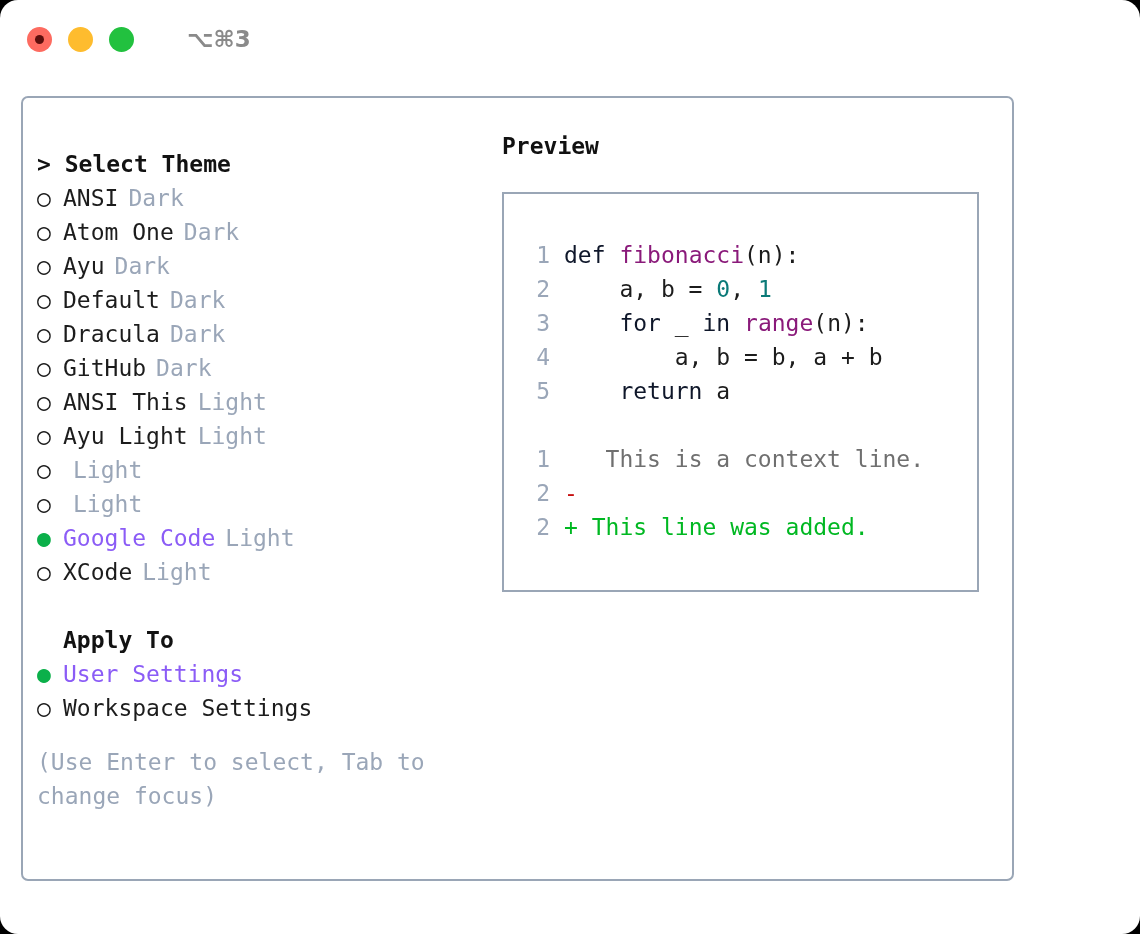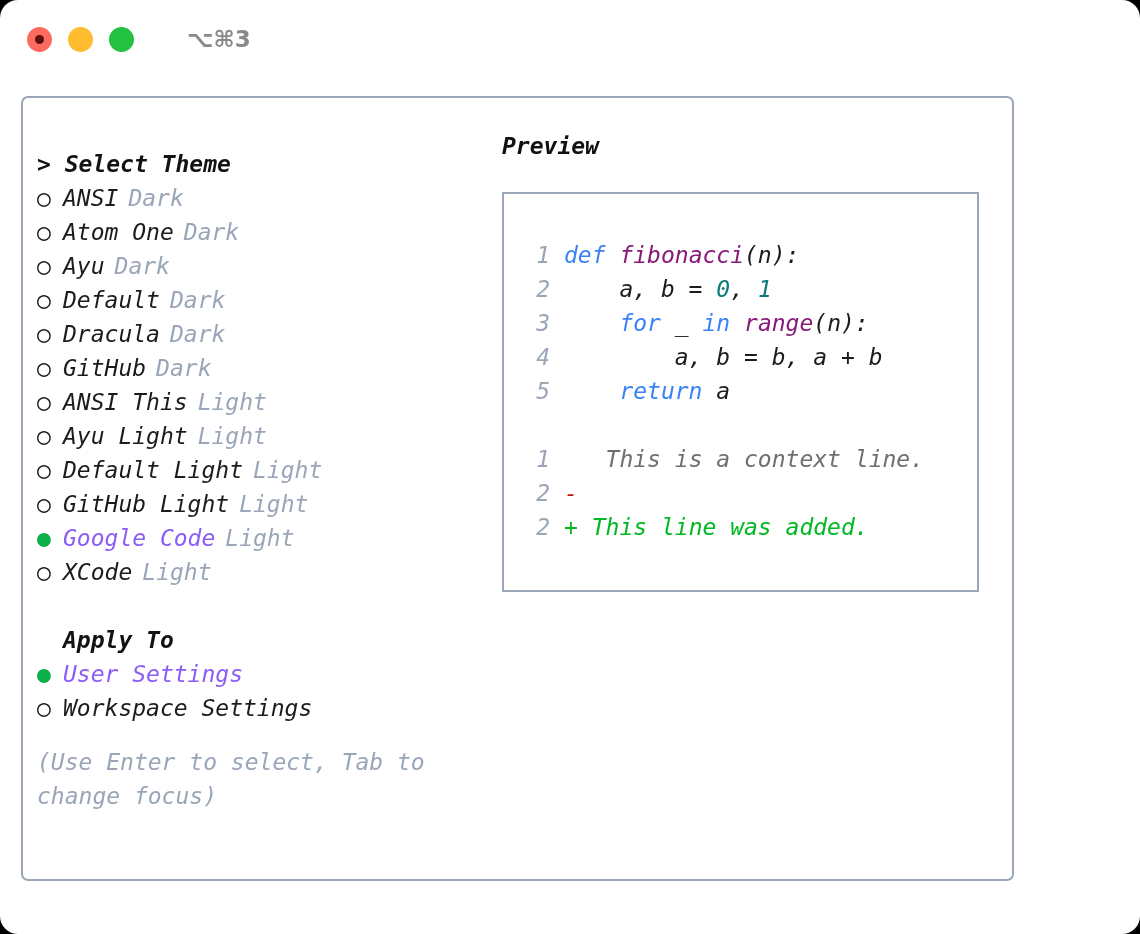--- a/index.html
+++ b/index.html
@@ -72,21 +72,21 @@
     height: 785px;
     border: 2px solid #9aa6b6;
     border-radius: 7px;
     box-sizing: border-box;
     background: #ffffff;
   }
 
   .columns {
     position: absolute;
     left: 0; top: 0;
-    width: 100%; height: 100%; font-style: italic;
+    width: 100%; height: 100%;
   }
 
   
   .left-col {
     position: absolute;
     left: 14px;
     top: 49px;
     width: 460px;
   }
 
@@ -168,21 +168,21 @@
   }
   .gutter {
     width: 30px;
     flex: none;
     text-align: right;
     color: #9aa6b8;
     margin-right: 14px;
   }
   .code-text { white-space: pre; }
 
-  .tok-kw   { color: #3b82f6; }
+  .tok-kw   { color: #0f172a; }
   .tok-fn   { color: #8a1a7a; }
   .tok-num  { color: #0b7a78; }
   .tok-txt  { color: #1c1c1c; }
 
   .diff-gap { height: 34px; }
   .diff-ctx { color: #6f6f6f; }
   .diff-del { color: #c61010; }
   .diff-add { color: #00b822; }
 </style>
 </head>
@@ -206,22 +206,22 @@
         <div class="list-header">&gt; Select Theme</div>
         <div id="theme-items">
             <div class="opt-row"><span class="marker">○</span><span class="opt-label">ANSI</span><span class="opt-tag">Dark</span></div>
             <div class="opt-row"><span class="marker">○</span><span class="opt-label">Atom One</span><span class="opt-tag">Dark</span></div>
             <div class="opt-row"><span class="marker">○</span><span class="opt-label">Ayu</span><span class="opt-tag">Dark</span></div>
             <div class="opt-row"><span class="marker">○</span><span class="opt-label">Default</span><span class="opt-tag">Dark</span></div>
             <div class="opt-row"><span class="marker">○</span><span class="opt-label">Dracula</span><span class="opt-tag">Dark</span></div>
             <div class="opt-row"><span class="marker">○</span><span class="opt-label">GitHub</span><span class="opt-tag">Dark</span></div>
             <div class="opt-row"><span class="marker">○</span><span class="opt-label">ANSI This</span><span class="opt-tag">Light</span></div>
             <div class="opt-row"><span class="marker">○</span><span class="opt-label">Ayu Light</span><span class="opt-tag">Light</span></div>
-            <div class="opt-row"><span class="marker">○</span><span class="opt-label">Default Light</span><span class="opt-tag">Light</span></div>
-            <div class="opt-row"><span class="marker">○</span><span class="opt-label">GitHub Light</span><span class="opt-tag">Light</span></div>
+            <div class="opt-row"><span class="marker">○</span><span class="opt-tag">Light</span></div>
+            <div class="opt-row"><span class="marker">○</span><span class="opt-tag">Light</span></div>
             <div class="opt-row"><span class="marker on">●</span><span class="opt-label sel">Google Code</span><span class="opt-tag">Light</span></div>
             <div class="opt-row"><span class="marker">○</span><span class="opt-label">XCode</span><span class="opt-tag">Light</span></div>
           </div>
 
         <div class="spacer-row"></div>
 
         <div class="section-head">Apply To</div>
         <div id="apply-items">
             <div class="opt-row"><span class="marker on">●</span><span class="opt-label sel">User Settings</span></div>
             <div class="opt-row"><span class="marker">○</span><span class="opt-label">Workspace Settings</span></div>

